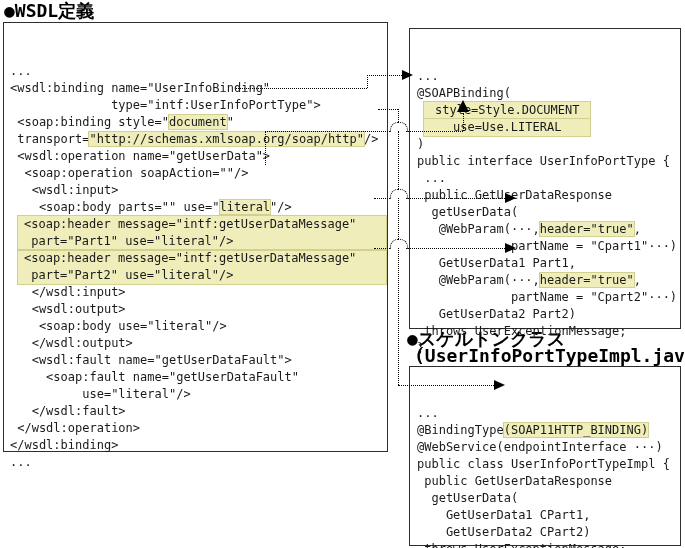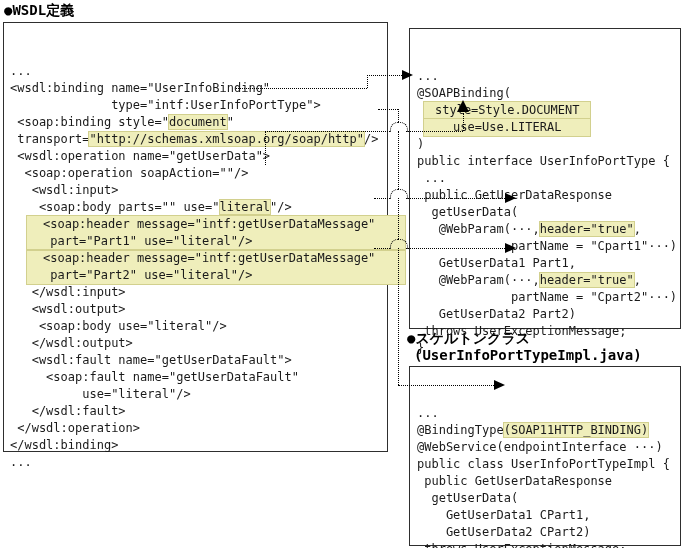--- a/index.html
+++ b/index.html
@@ -1,25 +1,25 @@
 <!DOCTYPE html>
 <html><head>
 <meta charset="utf-8">
 <style>
   html,body{margin:0;padding:0;background:#fff;}
   .stage{position:relative;width:685px;height:548px;background:#fff;overflow:hidden;
          font-family:"DejaVu Sans Mono",monospace;color:#1a1a1a;}
-  .title{position:absolute;font-size:14px;font-weight:bold;line-height:15px;white-space:pre;color:#000;}
+  .title{position:absolute;font-size:18px;font-weight:bold;line-height:15px;white-space:pre;color:#000;}
   .codebox{position:absolute;background:#fff;border:1px solid #2e2e2e;
            font-size:12px;line-height:17px;white-space:pre;}
   .code{padding:6px 0 0 6px;}
   .ln{height:17px;line-height:17px;white-space:pre;}
   .hl{background:#efeebb;outline:1px solid #d2d08e;text-align:center;}
   .hl.fix{display:inline-block;width:160px;padding:0 3px;outline:1px solid #d2d08e;}
-  .hlblock{width:362px;margin-left:17px;padding-left:16px;background:#efeebb;outline:1px solid #d2d08e;}
+  .hlblock{width:362px;margin-left:8px;padding-left:6px;background:#efeebb;outline:1px solid #d2d08e;}
   .dh{position:absolute;height:0;border-top:1px dotted #000;}
   .dv{position:absolute;width:0;border-left:1px dotted #000;}
   .hop{position:absolute;width:16px;height:9px;border:1px dotted #000;border-bottom:none;
        border-top-left-radius:8px;border-top-right-radius:8px;background:transparent;}
   .arr-r{position:absolute;width:0;height:0;border-top:5px solid transparent;
          border-bottom:5px solid transparent;border-left:11px solid #000;}
   .arr-u{position:absolute;width:0;height:0;border-left:6px solid transparent;
          border-right:6px solid transparent;border-bottom:12px solid #000;}
 </style>
 </head>

